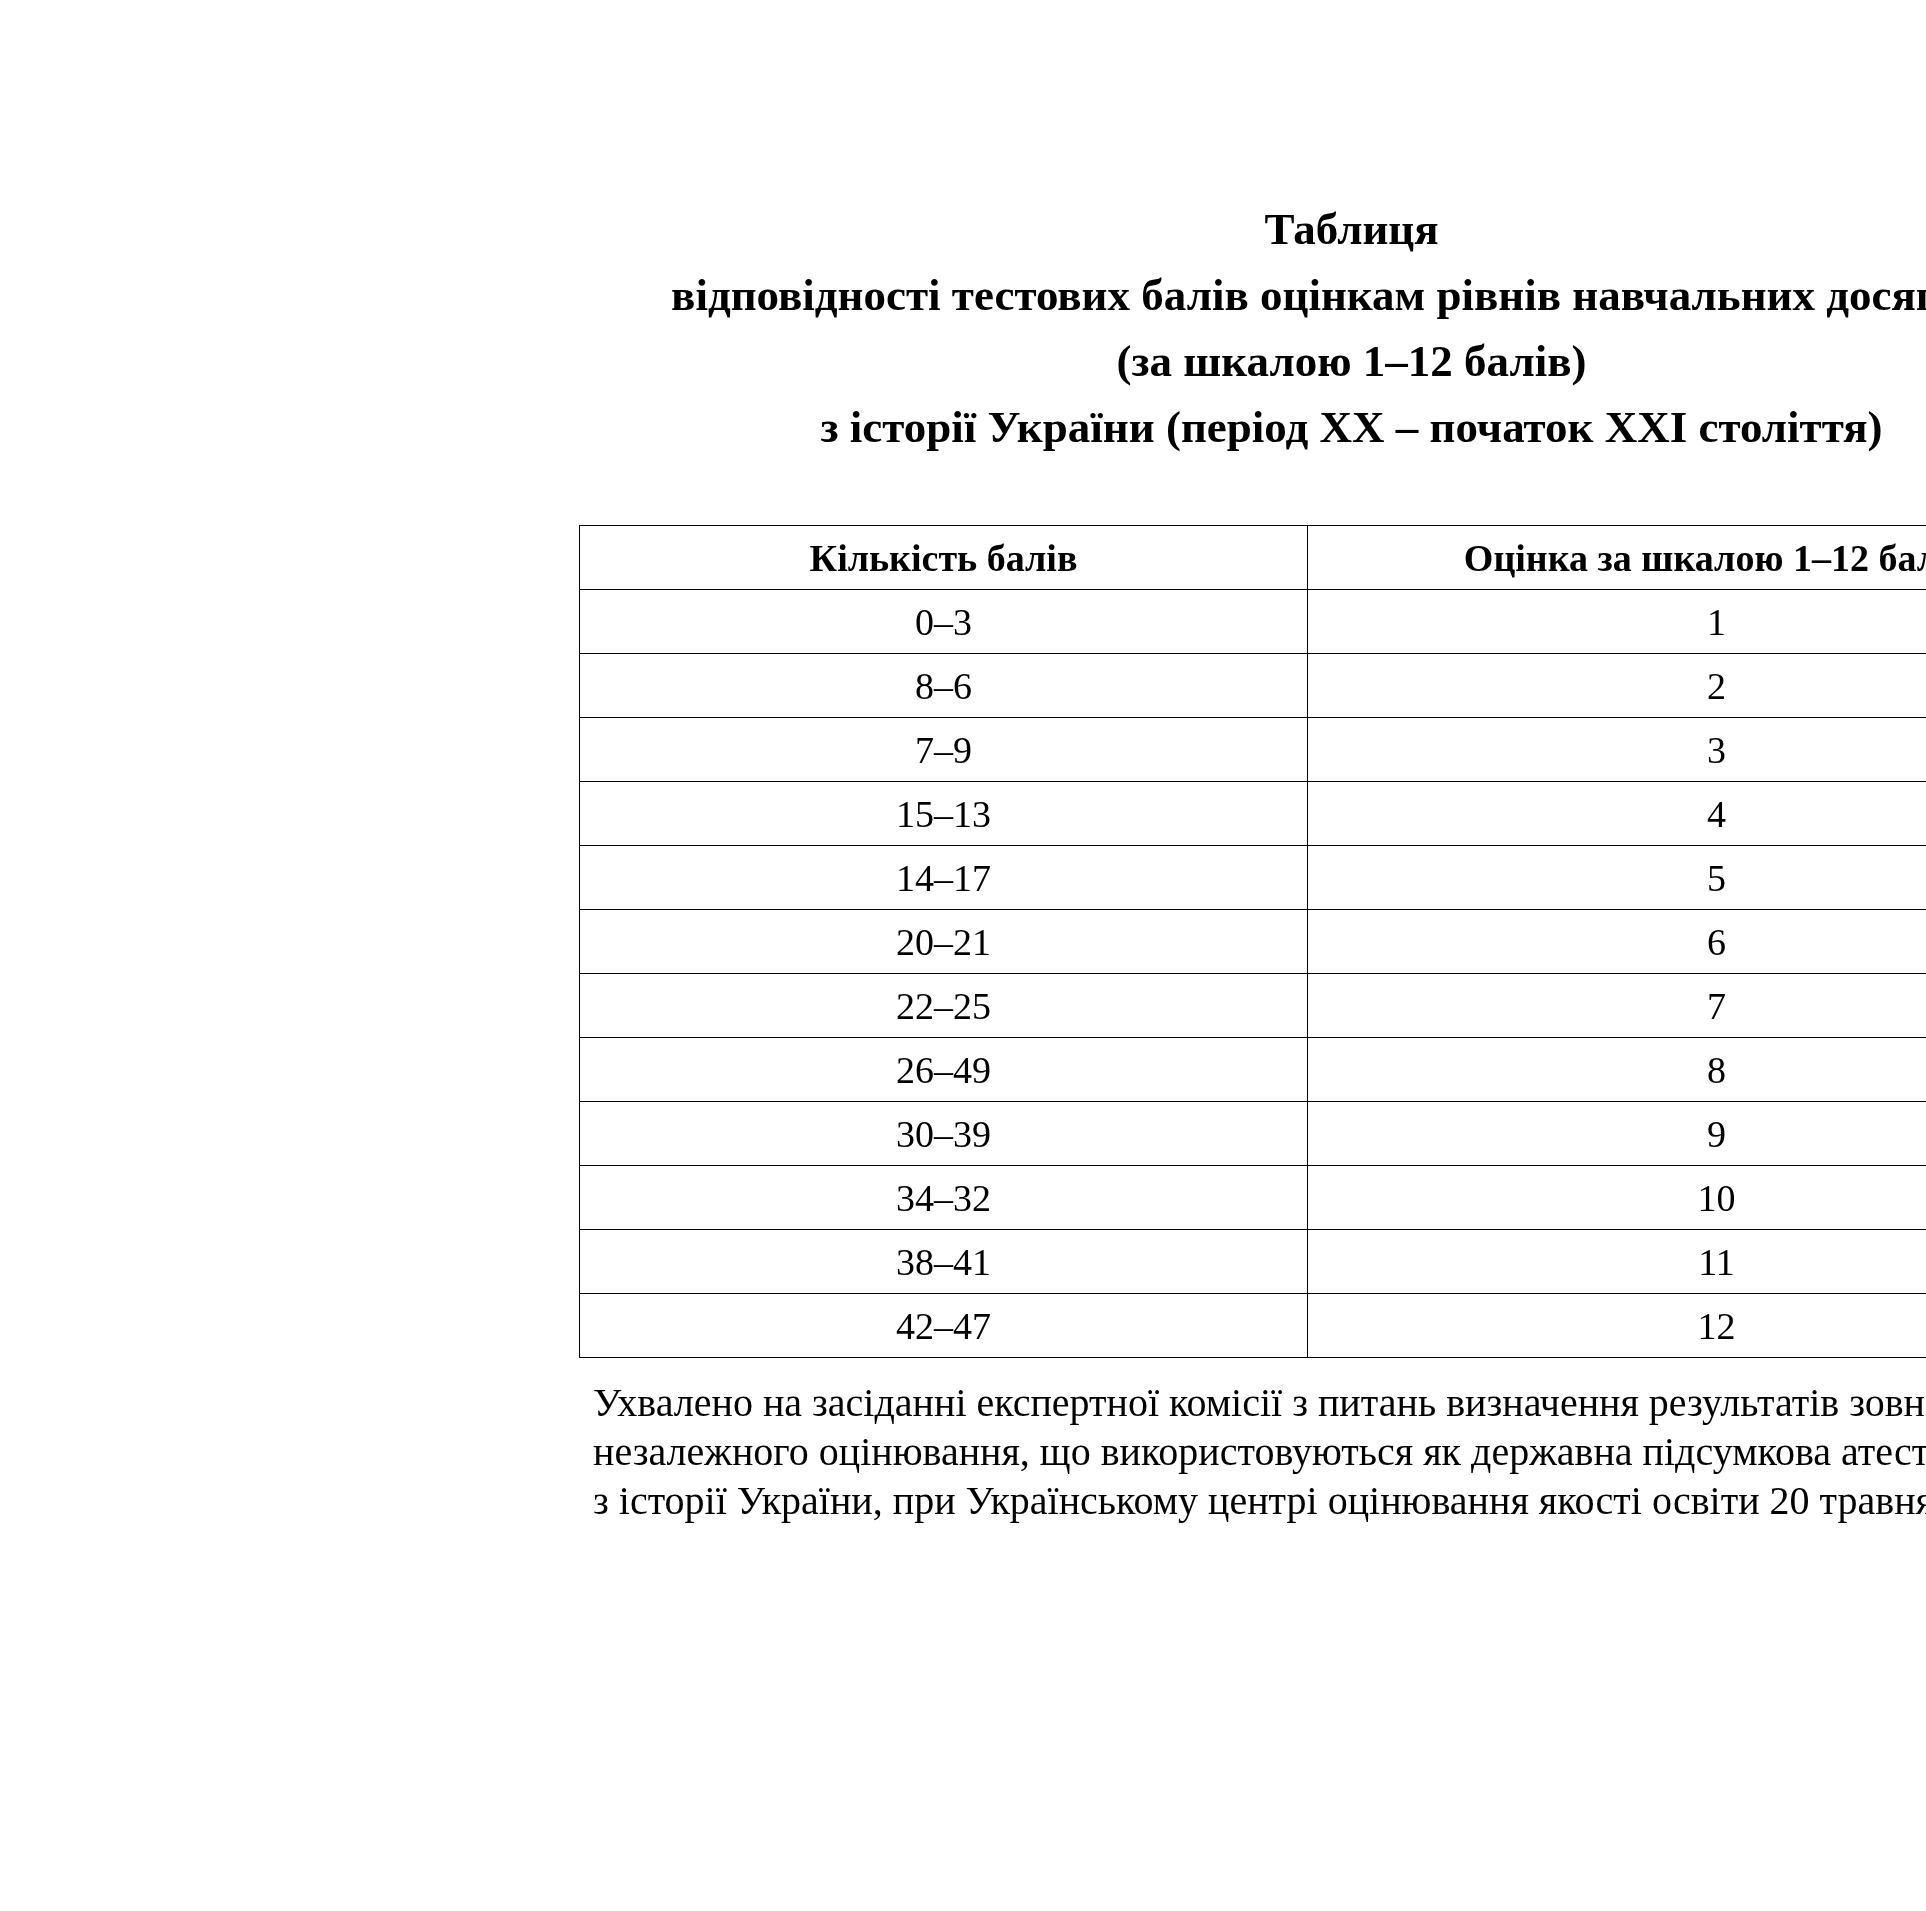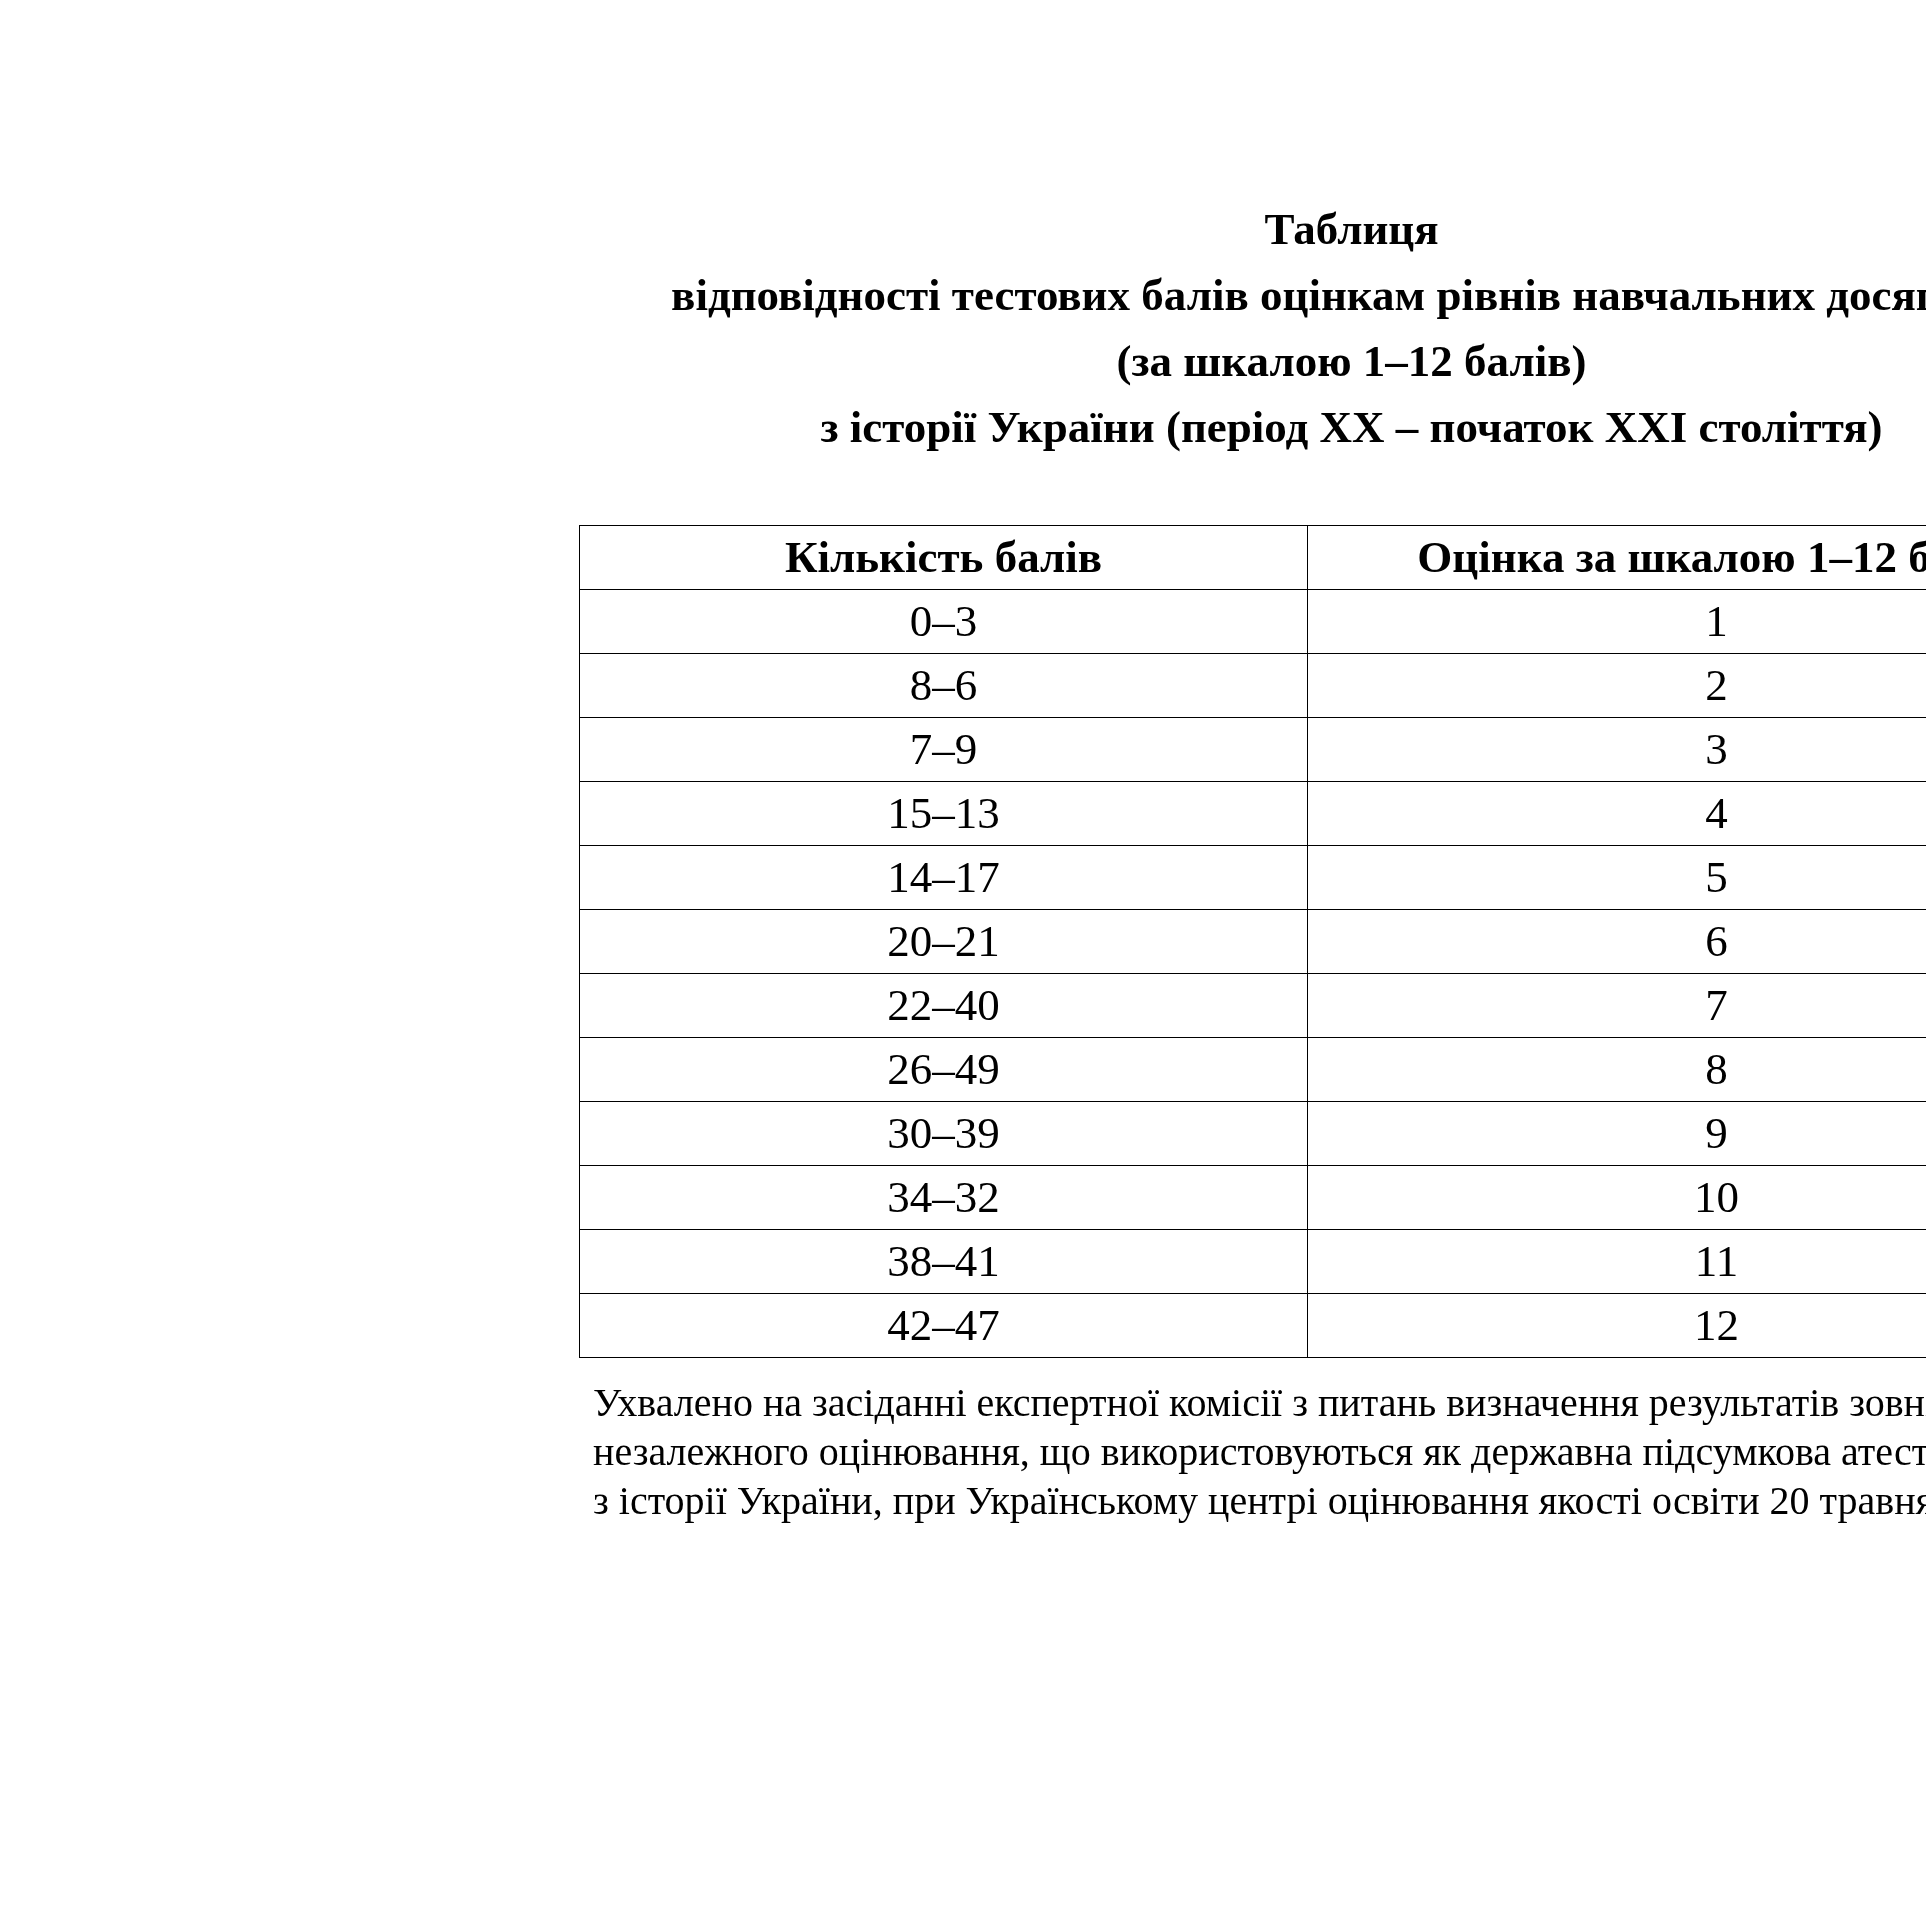--- a/index.html
+++ b/index.html
@@ -37,21 +37,21 @@
     table-layout: fixed;
   }
   table.score-table td, table.score-table th {
     border-top: 1.9px solid #000;
     border-bottom: 1.9px solid #000;
     border-left: 1.5px solid #000;
     border-right: 1.5px solid #000;
     text-align: center;
     vertical-align: middle;
     padding: 0;
-    font-size: 45px;
+    font-size: 38px;
     line-height: 1;
   }
   .col-range { width: 727px; }
   .col-grade { width: 817px; }
   table.score-table tr { height: 64px; }
   th.header-cell { font-weight: bold; }
   td.range-cell { font-weight: normal; }
   td.grade-cell { font-weight: normal; }
   .footer-block {
     position: absolute;
@@ -100,21 +100,21 @@
         </tr>
         <tr>
           <td class="range-cell">14–17</td>
           <td class="grade-cell">5</td>
         </tr>
         <tr>
           <td class="range-cell">20–21</td>
           <td class="grade-cell">6</td>
         </tr>
         <tr>
-          <td class="range-cell">22–40</td>
+          <td class="range-cell">22–25</td>
           <td class="grade-cell">7</td>
         </tr>
         <tr>
           <td class="range-cell">26–49</td>
           <td class="grade-cell">8</td>
         </tr>
         <tr>
           <td class="range-cell">30–39</td>
           <td class="grade-cell">9</td>
         </tr>

